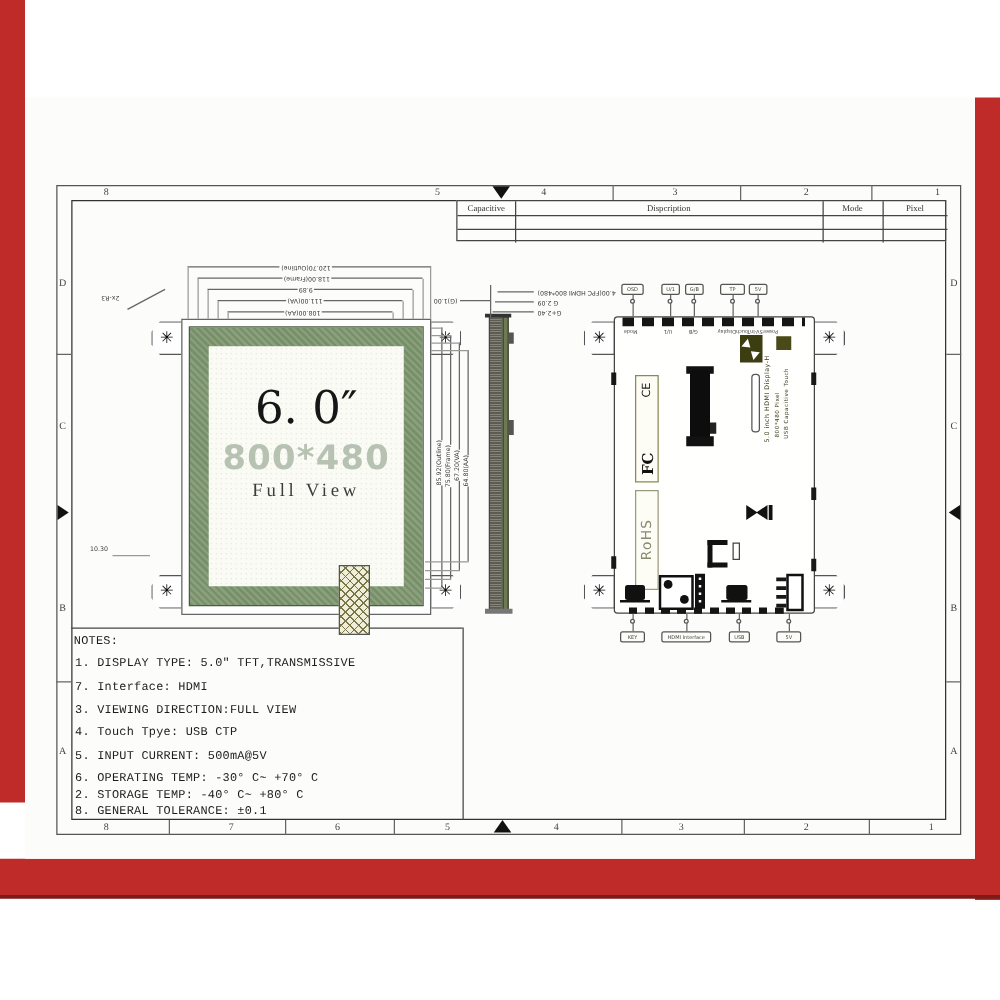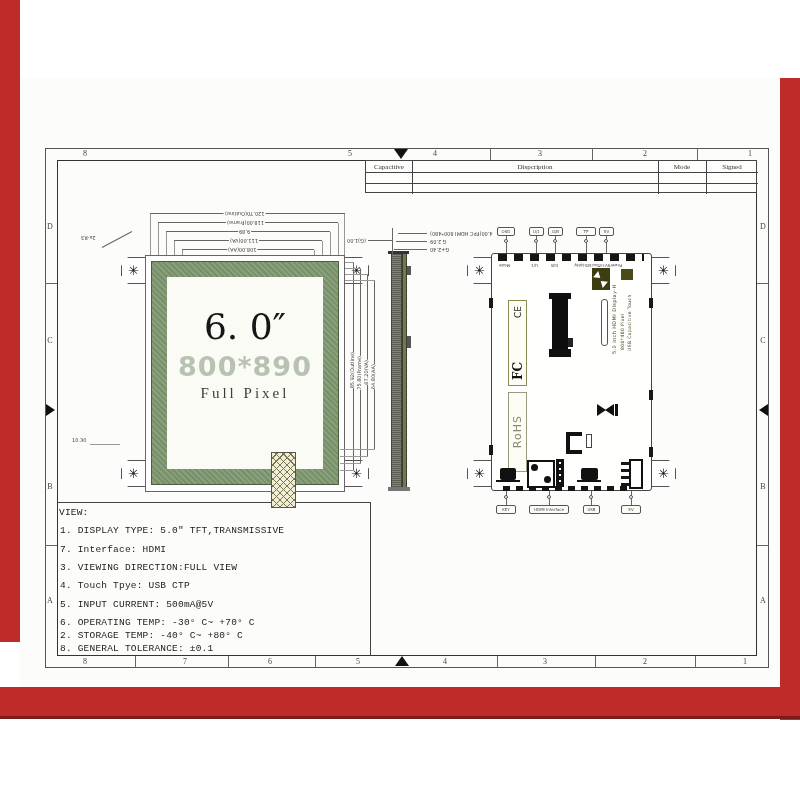--- a/index.html
+++ b/index.html
@@ -90,43 +90,43 @@
 
 <div class="abs" style="left:365px;top:160px;width:392px;height:33px;border:1px solid #444;background:#fdfdfb">
   <div class="vl" style="left:46px;top:0;height:33px;background:#444"></div>
   <div class="vl" style="left:292px;top:0;height:33px;background:#444"></div>
   <div class="vl" style="left:340px;top:0;height:33px;background:#444"></div>
   <div class="hl" style="left:0;top:11px;width:392px;background:#444"></div>
   <div class="hl" style="left:0;top:22px;width:392px;background:#444"></div>
   <div class="tbcell" style="left:0;top:0;width:46px;height:11px">Capacitive</div>
   <div class="tbcell" style="left:46px;top:0;width:246px;height:11px">Dispcription</div>
   <div class="tbcell" style="left:292px;top:0;width:48px;height:11px">Mode</div>
-  <div class="tbcell" style="left:340px;top:0;width:52px;height:11px">Signed</div>
+  <div class="tbcell" style="left:340px;top:0;width:52px;height:11px">Pixel</div>
 </div>
 
 <div class="ear earL" style="left:121px;top:257px">
     <span class="screw">✳</span>
   </div>
 <div class="ear earR" style="left:344px;top:257px">
     <span class="screw">✳</span>
   </div>
 <div class="ear earL" style="left:121px;top:460px">
     <span class="screw">✳</span>
   </div>
 <div class="ear earR" style="left:344px;top:460px">
     <span class="screw">✳</span>
   </div>
 
 <div class="abs" style="left:145px;top:255px;width:200px;height:237px;border:1px solid #666;background:#fefefe"></div>
 <div class="abs" style="left:151px;top:261px;width:188px;height:224px;border:1px solid #4e5c44;background:repeating-linear-gradient(45deg,#78906a 0 2px,#8aa07c 2px 4px)">
   <div class="abs" style="left:15px;top:15px;right:15px;bottom:15px;background-color:#fbfbf6;background-image:radial-gradient(#dcdccf 0.6px,transparent 0.7px);background-size:4px 4px"></div>
 </div>
 <div class="abs" style="left:167px;top:306px;width:156px;text-align:center;font:36px 'DejaVu Serif',serif;color:#161616">6. 0″</div>
-<div class="abs" style="left:167px;top:351px;width:156px;text-align:center;font:bold 27px 'DejaVu Sans',sans-serif;color:#b7c2b2;letter-spacing:1px">800*890</div>
-<div class="abs" style="left:167px;top:385px;width:156px;text-align:center;font:15px 'Liberation Serif',serif;color:#3c3c3c;letter-spacing:3px">Full Pixel</div>
+<div class="abs" style="left:167px;top:351px;width:156px;text-align:center;font:bold 27px 'DejaVu Sans',sans-serif;color:#b7c2b2;letter-spacing:1px">800*480</div>
+<div class="abs" style="left:167px;top:385px;width:156px;text-align:center;font:15px 'Liberation Serif',serif;color:#3c3c3c;letter-spacing:3px">Full View</div>
 <div class="abs" style="left:271px;top:452px;width:25px;height:56px;border:1px solid #555;background-color:#f0eed9;background-image:repeating-linear-gradient(45deg,#77774a 0 1px,transparent 1px 5px),repeating-linear-gradient(-45deg,#77774a 0 1px,transparent 1px 5px);z-index:3"></div>
 
 <div class="hl" style="left:150px;top:213px;width:195px"></div>
 <div class="hl" style="left:158px;top:222px;width:180px"></div>
 <div class="hl" style="left:166px;top:231px;width:164px"></div>
 <div class="hl" style="left:174px;top:240px;width:148px"></div>
 <div class="hl" style="left:182px;top:249px;width:132px"></div>
 <div class="vl ext" style="left:150px;top:214px;height:41px"></div>
 <div class="vl ext" style="left:158px;top:223px;height:32px"></div>
 <div class="vl ext" style="left:166px;top:232px;height:23px"></div>
@@ -290,21 +290,21 @@
 <div class="circ" style="left:547px;top:495px"></div>
 <div class="circ" style="left:589px;top:495px"></div>
 <div class="circ" style="left:629px;top:495px"></div>
 <div class="callout" style="left:496px;top:505px;width:20px">KEY</div>
 <div class="callout" style="left:529px;top:505px;width:40px">HDMI Interface</div>
 <div class="callout" style="left:583px;top:505px;width:17px">USB</div>
 <div class="callout" style="left:621px;top:505px;width:20px">5V</div>
 
 <div class="hl" style="left:57px;top:502px;width:313px;background:#444"></div>
 <div class="vl" style="left:370px;top:502px;height:154px;background:#444"></div>
-<div class="note" style="left:59px;top:507px">VIEW:</div>
+<div class="note" style="left:59px;top:507px">NOTES:</div>
 <div class="note" style="left:60px;top:525px">1. DISPLAY TYPE: 5.0″ TFT,TRANSMISSIVE</div>
 <div class="note" style="left:60px;top:544px">7. Interface: HDMI</div>
 <div class="note" style="left:60px;top:562px">3. VIEWING DIRECTION:FULL VIEW</div>
 <div class="note" style="left:60px;top:580px">4. Touch Tpye: USB CTP</div>
 <div class="note" style="left:60px;top:599px">5. INPUT CURRENT: 500mA@5V</div>
 <div class="note" style="left:60px;top:617px">6. OPERATING TEMP: -30° C~ +70° C</div>
 <div class="note" style="left:60px;top:630px">2. STORAGE TEMP: -40° C~ +80° C</div>
 <div class="note" style="left:60px;top:643px">8. GENERAL TOLERANCE: ±0.1</div>
 
 </body></html>

